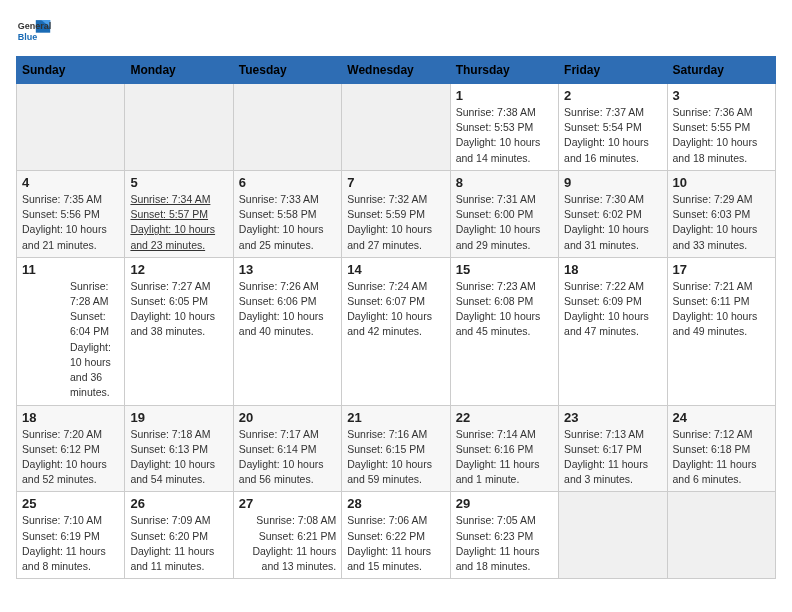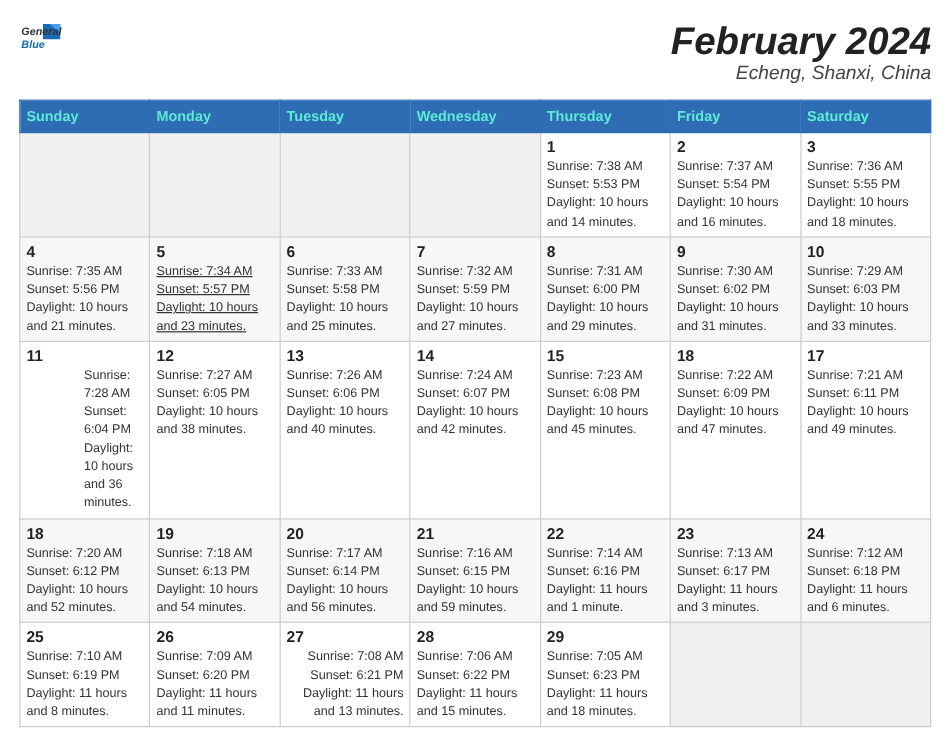--- a/index.html
+++ b/index.html
@@ -8,21 +8,20 @@
       background: #fff;
       width: 792px;
       min-height: 612px;
       padding: 16px;
     }
     .header {
       display: flex;
       justify-content: space-between;
       align-items: flex-start;
       margin-bottom: 12px;
-      font-style: italic;
     }
     .logo {
       display: flex;
       align-items: center;
       gap: 4px;
     }
     .logo-icon {
       width: 36px;
       height: 28px;
     }
@@ -39,21 +38,21 @@
       font-weight: normal;
       color: #444;
     }
     table {
       width: 100%;
       border-collapse: collapse;
       font-size: 11px;
     }
     thead tr th {
       background: #2e6db4;
-      color: #5eead4;
+      color: #000000;
       text-align: left;
       padding: 6px 5px;
       font-size: 12px;
       font-weight: bold;
       border: 1px solid #2e6db4;
     }
     tbody tr td {
       border: 1px solid #ccc;
       vertical-align: top;
       padding: 4px 5px;
@@ -85,24 +84,20 @@
 <div class="header">
   <div class="logo">
     <svg class="logo-icon" viewBox="0 0 40 30">
       <rect x="0" y="0" width="40" height="30" fill="white"></rect>
       <polygon points="22,4 38,4 38,18 22,18" fill="#1a6bb5"></polygon>
       <polygon points="28,4 38,4 38,12" fill="#4a9ee8"></polygon>
       <text x="2" y="14" font-size="10" font-weight="bold" fill="#333" font-family="Arial">General</text>
       <text x="2" y="26" font-size="10" font-weight="bold" fill="#1a6bb5" font-family="Arial">Blue</text>
     </svg>
   </div>
-  <div class="title-block">
-    <h1>February 2024</h1>
-    <h2>Echeng, Shanxi, China</h2>
-  </div>
 </div>
 
 <table>
   <thead>
     <tr>
     <th>Sunday</th>
         <th>Monday</th>
         <th>Tuesday</th>
         <th>Wednesday</th>
         <th>Thursday</th>

